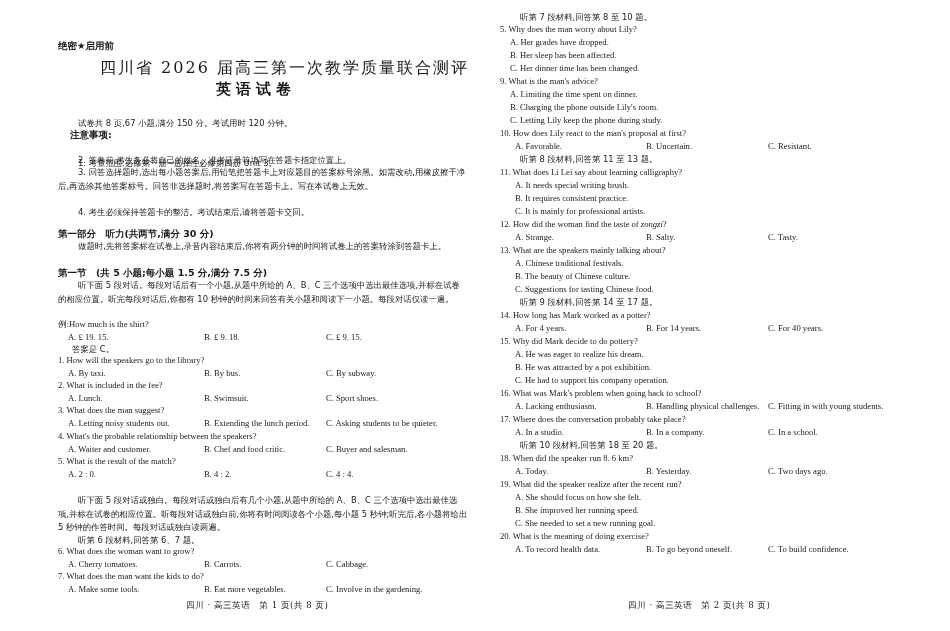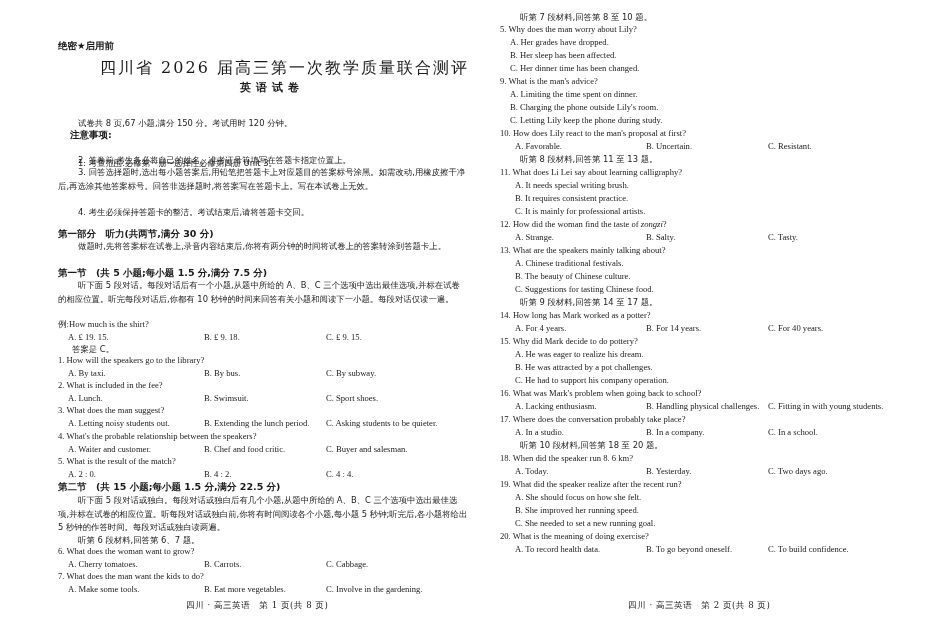--- a/index.html
+++ b/index.html
@@ -8,21 +8,21 @@
     font-family: "Liberation Serif", "DejaVu Serif", serif;
     color: #1a1a1a;
   }
   .page { position: absolute; top: 0; height: 631px; }
   .left { left: 58px; width: 410px; }
   .right { left: 500px; width: 410px; text-align: right; }
   .abs { position: absolute; white-space: nowrap; }
   .cn { font-family: "DejaVu Sans", sans-serif; }
   .secret { font-size: 9.5px; font-weight: bold; }
   .title1 { font-size: 16px; font-family: "DejaVu Serif", serif; letter-spacing: 2px; }
-  .title2 { font-size: 11px; font-weight: bold; letter-spacing: 5px; font-family: "DejaVu Sans", sans-serif; margin-left: 24px; }
+  .title2 { font-size: 15px; font-weight: bold; letter-spacing: 5px; font-family: "DejaVu Sans", sans-serif; }
   .sectitle { font-size: 9.5px; font-weight: bold; font-family: "DejaVu Sans", sans-serif; }
   .para { font-size: 8.4px; line-height: 13.5px; white-space: normal; font-family: "DejaVu Sans", sans-serif; color:#222; }
   .opt { position: absolute; white-space: nowrap; font-size: 8.6px; }
   .footer { font-size: 8.6px; font-family: "DejaVu Serif", serif; letter-spacing: 0.5px; }
   .q { font-size: 8.6px; }
 </style>
 </head>
 <body>
 
 <div class="page left">
@@ -66,21 +66,20 @@
   <div class="abs q" style="left:0; top:431px;">4. What's the probable relationship between the speakers?</div>
   <div class="opt" style="left:10px; top:444px;">A. Waiter and customer.</div>
   <div class="opt" style="left:146px; top:444px;">B. Chef and food critic.</div>
   <div class="opt" style="left:268px; top:444px;">C. Buyer and salesman.</div>
 
   <div class="abs q" style="left:0; top:456px;">5. What is the result of the match?</div>
   <div class="opt" style="left:10px; top:469px;">A. 2 : 0.</div>
   <div class="opt" style="left:146px; top:469px;">B. 4 : 2.</div>
   <div class="opt" style="left:268px; top:469px;">C. 4 : 4.</div>
 
-  <div class="abs sectitle" style="left:0; top:481px;">第二节　(共 15 小题;每小题 1.5 分,满分 22.5 分)</div>
   <div class="abs para" style="left:0; top:494px; width:410px; text-indent:20px;">听下面 5 段对话或独白。每段对话或独白后有几个小题,从题中所给的 A、B、C 三个选项中选出最佳选项,并标在试卷的相应位置。听每段对话或独白前,你将有时间阅读各个小题,每小题 5 秒钟;听完后,各小题将给出 5 秒钟的作答时间。每段对话或独白读两遍。</div>
   <div class="abs para" style="left:20px; top:534px;">听第 6 段材料,回答第 6、7 题。</div>
 
   <div class="abs q" style="left:0; top:546px;">6. What does the woman want to grow?</div>
   <div class="opt" style="left:10px; top:559px;">A. Cherry tomatoes.</div>
   <div class="opt" style="left:146px; top:559px;">B. Carrots.</div>
   <div class="opt" style="left:268px; top:559px;">C. Cabbage.</div>
 
   <div class="abs q" style="left:0; top:571px;">7. What does the man want the kids to do?</div>
   <div class="opt" style="left:10px; top:584px;">A. Make some tools.</div>
@@ -127,21 +126,21 @@
 
   <div class="abs para" style="left:20px; top:296px;">听第 9 段材料,回答第 14 至 17 题。</div>
 
   <div class="abs q" style="left:0; top:310px;">14. How long has Mark worked as a potter?</div>
   <div class="opt" style="left:15px; top:323px;">A. For 4 years.</div>
   <div class="opt" style="left:146px; top:323px;">B. For 14 years.</div>
   <div class="opt" style="left:268px; top:323px;">C. For 40 years.</div>
 
   <div class="abs q" style="left:0; top:336px;">15. Why did Mark decide to do pottery?</div>
   <div class="opt" style="left:15px; top:349px;">A. He was eager to realize his dream.</div>
-  <div class="opt" style="left:15px; top:362px;">B. He was attracted by a pot challenges.</div>
+  <div class="opt" style="left:15px; top:362px;">B. He was attracted by a pot exhibition.</div>
   <div class="opt" style="left:15px; top:375px;">C. He had to support his company operation.</div>
 
   <div class="abs q" style="left:0; top:388px;">16. What was Mark's problem when going back to school?</div>
   <div class="opt" style="left:15px; top:401px;">A. Lacking enthusiasm.</div>
   <div class="opt" style="left:146px; top:401px;">B. Handling physical challenges.</div>
   <div class="opt" style="left:268px; top:401px;">C. Fitting in with young students.</div>
 
   <div class="abs q" style="left:0; top:414px;">17. Where does the conversation probably take place?</div>
   <div class="opt" style="left:15px; top:427px;">A. In a studio.</div>
   <div class="opt" style="left:146px; top:427px;">B. In a company.</div>

